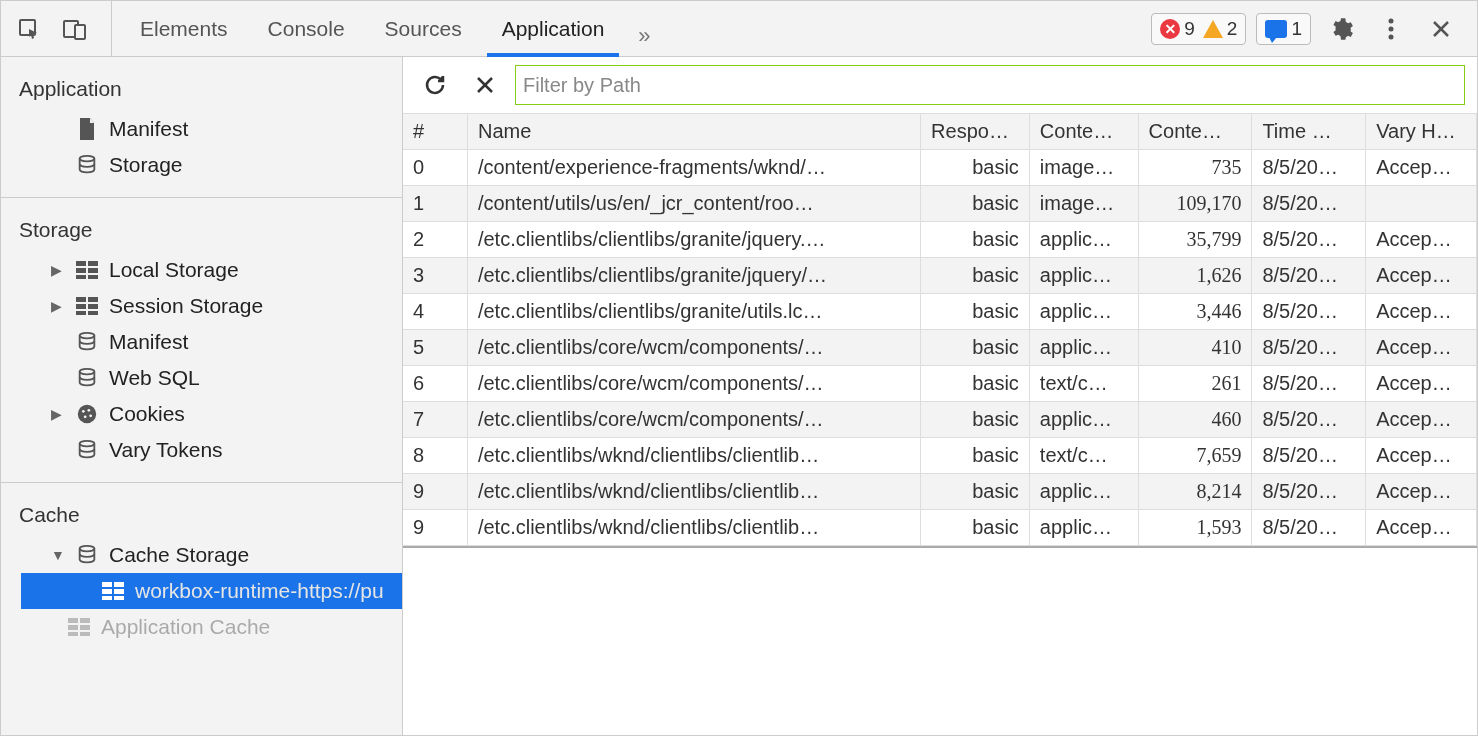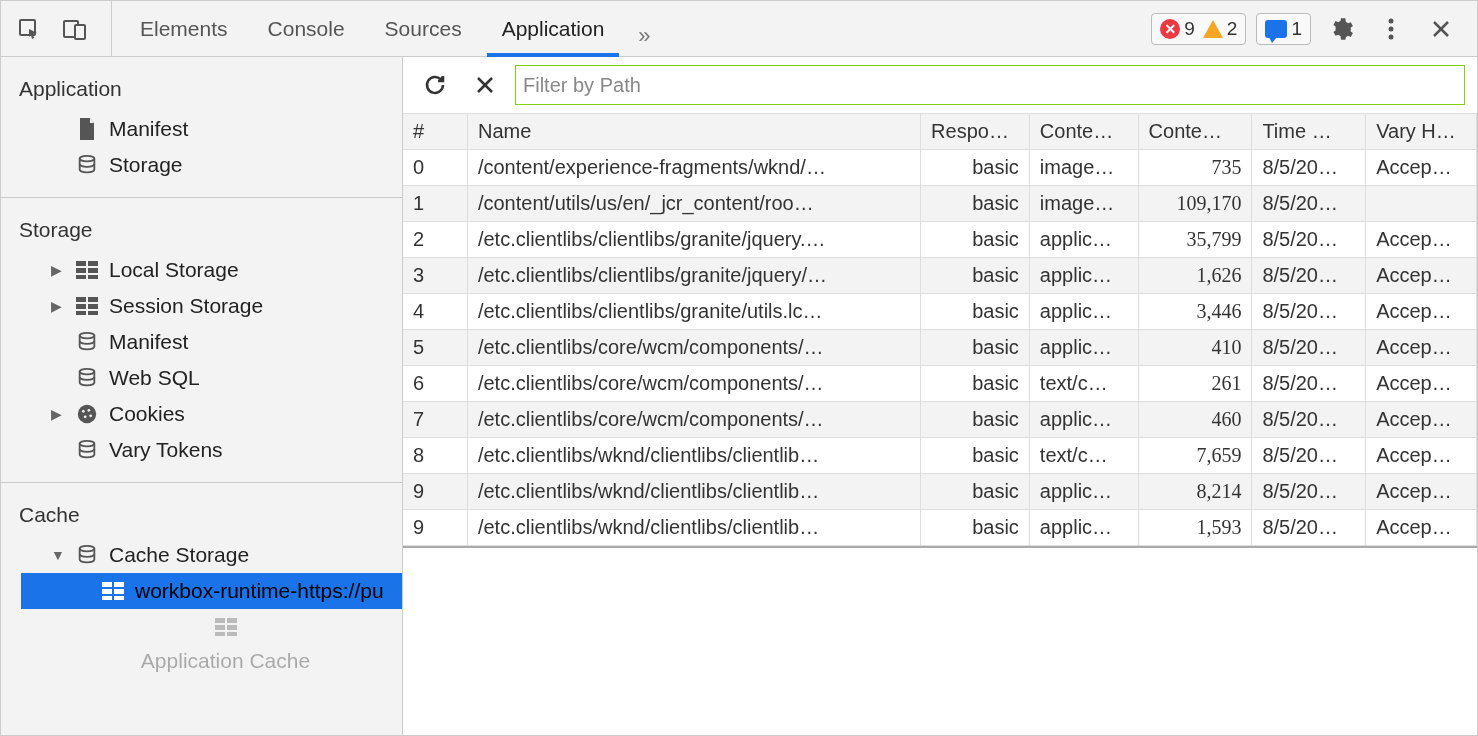--- a/index.html
+++ b/index.html
@@ -158,25 +158,24 @@
     margin-left: 20px;
   }
   .sb-item .arrow {
     width: 14px;
     color: #666;
     font-size: 14px;
   }
   .sb-item .noarrow { width: 14px; }
   .sb-item.selected {
     background: #1a73e8;
-    color: #000000;
+    color: #e5e5e5;
   }
   .sb-item.nested {
     padding-left: 46px;
-    flex-direction: column;
   }
   .sb-item.nested2 {
     padding-left: 80px;
   }
   .sb-icon {
     width: 24px;
     height: 24px;
     display: inline-flex;
     align-items: center;
     justify-content: center;

